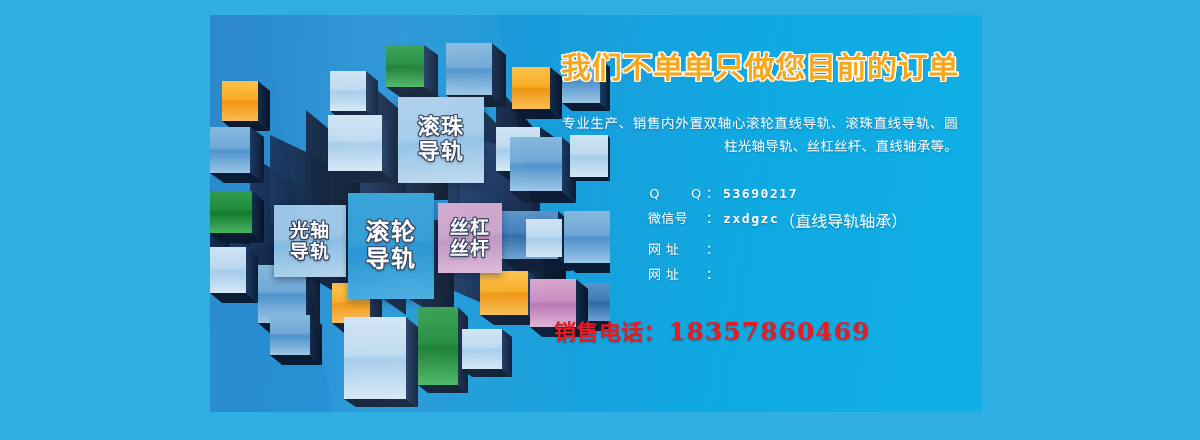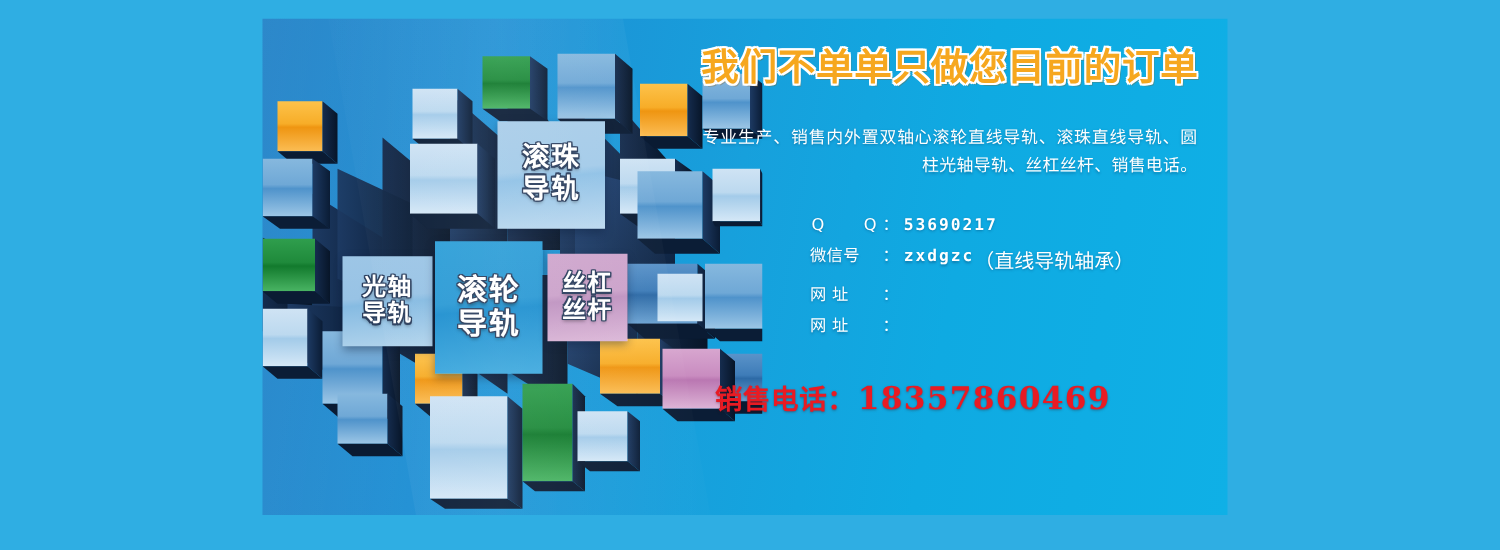--- a/index.html
+++ b/index.html
@@ -61,21 +61,21 @@
   .lc-gunlun{
     left:138px;top:178px;width:86px;height:106px;font-size:24px;
     background:linear-gradient(175deg,#2e9fd8 0%,#2b9ad5 45%,#1f90d0 52%,#41abdf 100%);
   }
   .lc-sigang{
     left:228px;top:188px;width:64px;height:70px;font-size:19px;
     background:linear-gradient(175deg,#cfa6cd 0%,#cba2ca 45%,#bf93c1 52%,#dcb8d8 100%);
   }
 
   
-  .copy{position:absolute;left:340px;top:7px;width:420px;height:360px;}
+  .copy{position:absolute;left:340px;top:20px;width:420px;height:360px;}
 
   .headline{
     font-family:"DejaVu Sans","Liberation Sans",sans-serif;
     font-weight:700;
     font-size:30px;
     line-height:1.42;
     color:#F6A71E;
     letter-spacing:.02em;
     text-align:center;
     text-shadow:
@@ -112,21 +112,21 @@
   }
   .clabel.wide{letter-spacing:1.05em;text-indent:.1em;}
   .csep{margin-right:4px;}
   .cval{
     font-family:"DejaVu Sans Mono","Liberation Mono",monospace;
     font-size:13px;letter-spacing:.12em;font-weight:600;
   }
   .cnote{font-family:"DejaVu Sans","Liberation Sans",sans-serif;font-size:16px;letter-spacing:0;font-weight:400;}
 
   .phone{
-    margin:26px 0 0 22px;
+    margin:26px 0 0 4px;
     white-space:nowrap;
     color:#E81B23;
     text-shadow:0 1px 2px rgba(60,0,0,.35);
   }
   .phone .ptext{
     font-family:"DejaVu Sans","Liberation Sans",sans-serif;
     font-weight:700;font-size:22px;letter-spacing:.02em;
   }
   .phone .pnum{
     font-family:"DejaVu Serif","Liberation Serif",serif;
@@ -355,21 +355,21 @@
     <div class="labelcube lc-sigang">
       <span><span>丝杠</span><br><span>丝杆</span></span>
     </div>
 
     <div class="copy">
 
       <div class="headline">
         <span class="l1">我们不单单只做您目前的订单</span>
       </div>
 
-      <div class="desc">专业生产、销售内外置双轴心滚轮直线导轨、滚珠直线导轨、圆柱光轴导轨、丝杠丝杆、销售电话。</div>
+      <div class="desc">专业生产、销售内外置双轴心滚轮直线导轨、滚珠直线导轨、圆柱光轴导轨、丝杠丝杆、直线轴承等。</div>
 
       <div class="contact">
         <div class="crow">
           <span class="clabel wide">Q Q</span>
           <span class="csep">：</span>
           <span class="cval">53690217</span>
         </div>
         <div class="crow">
           <span class="clabel">微信号</span>
           <span class="csep">：</span>

